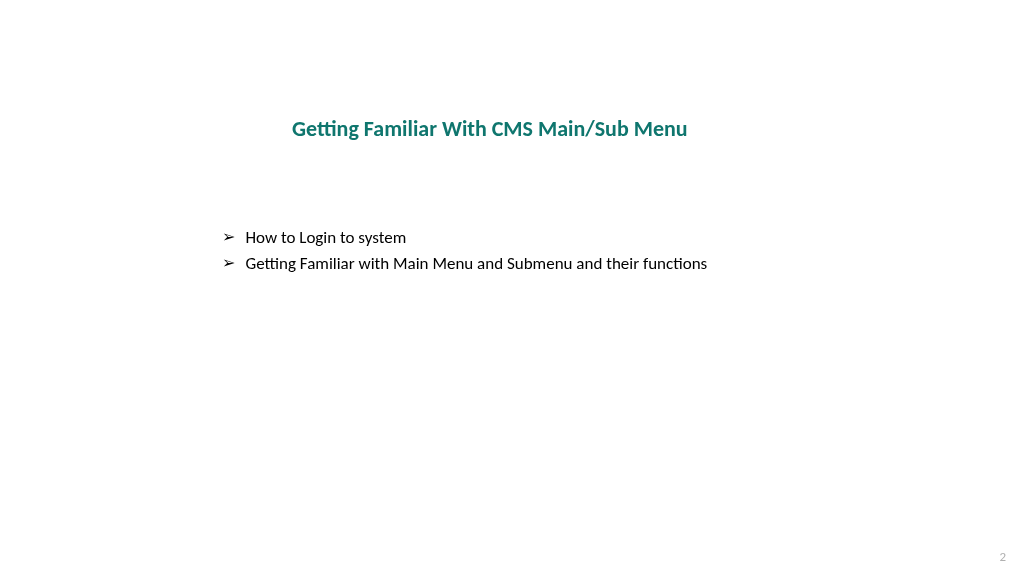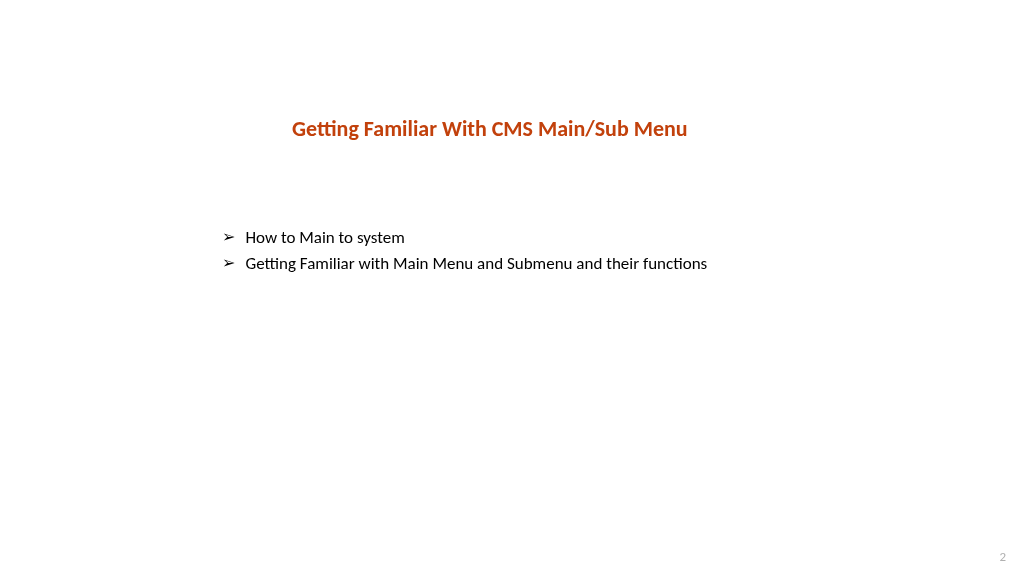--- a/index.html
+++ b/index.html
@@ -14,21 +14,21 @@
       font-family: Calibri, 'Segoe UI', Arial, sans-serif;
       position: relative;
       overflow: hidden;
     }
     .slide-title {
       position: absolute;
       top: 115px;
       left: 292px;
       font-size: 22px;
       font-weight: bold;
-      color: #c2410c;
+      color: #0f766e;
     }
     .bullet-list {
       position: absolute;
       top: 226px;
       left: 222px;
     }
     .bullet-item {
       display: flex;
       align-items: flex-start;
       font-size: 17px;
@@ -51,21 +51,21 @@
     }
   </style>
 </head>
 <body>
 
 <div class="slide-title">Getting Familiar With CMS Main/Sub Menu</div>
 
 <div class="bullet-list">
   <div class="bullet-item">
     <span class="bullet-icon">➢</span>
-    <span>How to Main to system</span>
+    <span>How to Login to system</span>
   </div>
   <div class="bullet-item">
     <span class="bullet-icon">➢</span>
     <span>Getting Familiar with Main Menu and Submenu and their functions</span>
   </div>
 </div>
 
 <div class="page-number">2</div>
 
 </body></html>

